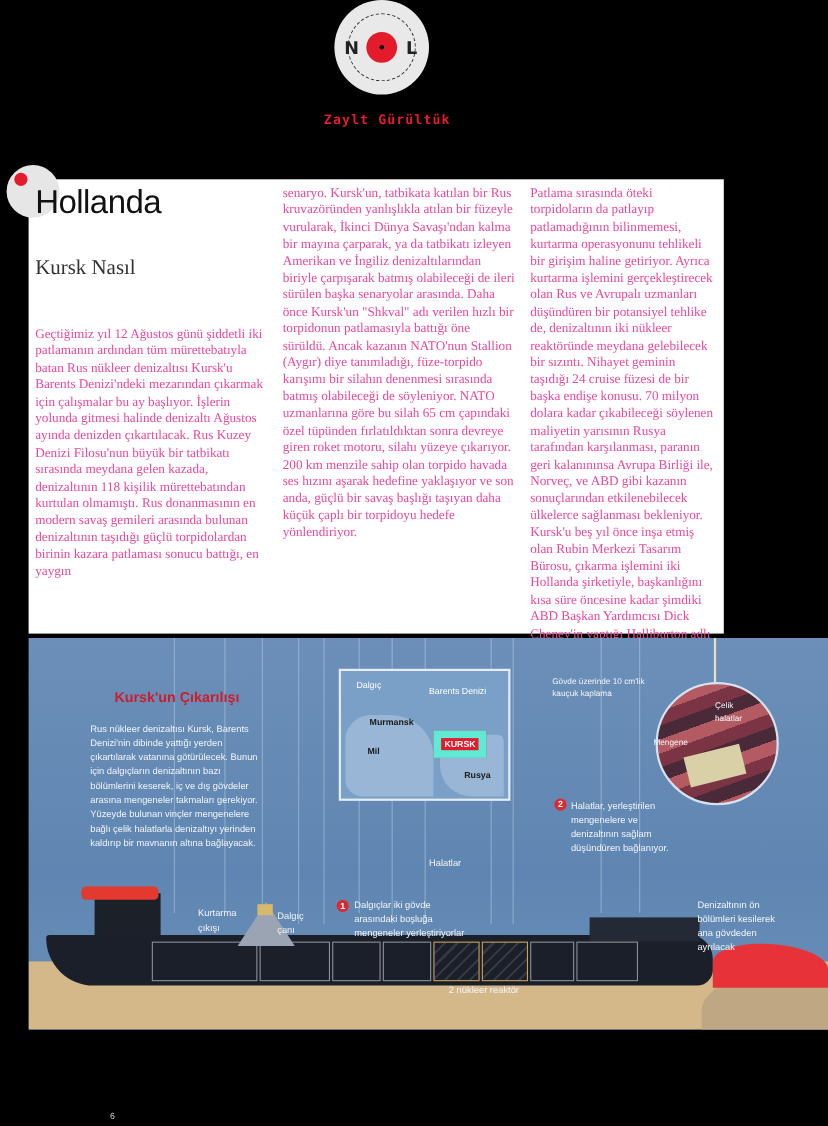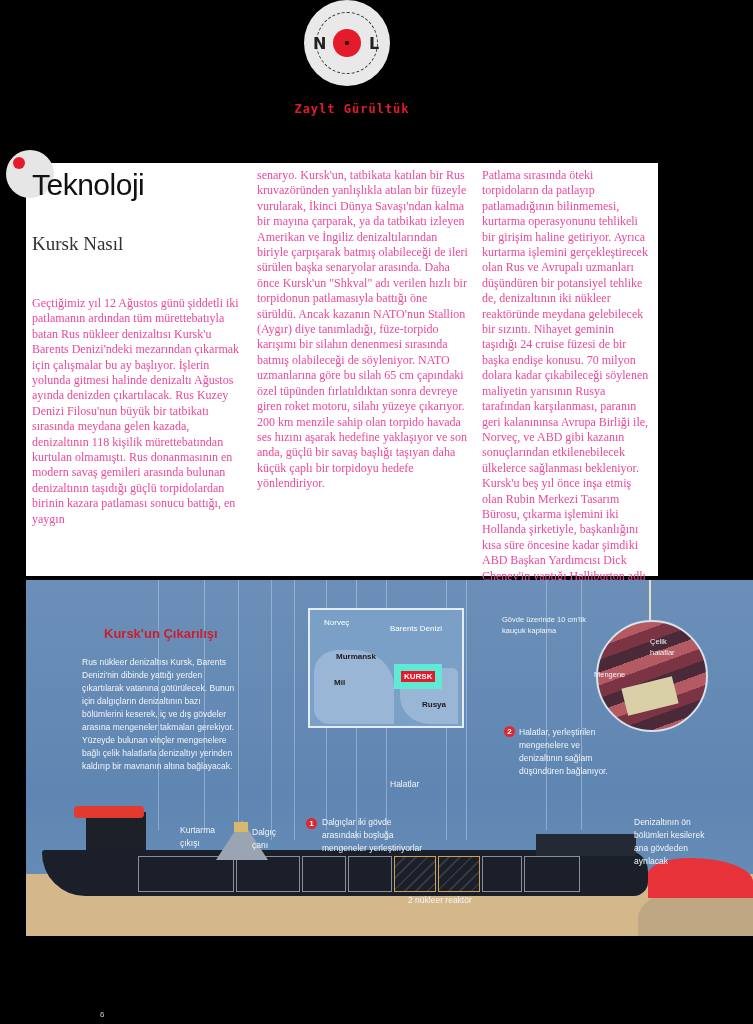--- a/index.html
+++ b/index.html
@@ -58,21 +58,21 @@
   <div class="logo-red"></div>
   <div class="logo-dot"></div>
   <span class="logo-letter" style="left:17px">N</span>
   <span class="logo-letter" style="left:73px">L</span>
 </div>
 <div class="logo-caption">Zaylt Gürültük</div>
 
 <div class="article"></div>
 <div class="section-badge"></div>
 <div class="section-badge-dot"></div>
-<div class="section-title">Teknoloji</div>
+<div class="section-title">Hollanda</div>
 <div class="headline">
   <div>Kursk Nasıl</div>
 </div>
 <div class="col col1">Geçtiğimiz yıl 12 Ağustos günü şiddetli iki patlamanın ardından tüm mürettebatıyla batan Rus nükleer denizaltısı Kursk'u Barents Denizi'ndeki mezarından çıkarmak için çalışmalar bu ay başlıyor. İşlerin yolunda gitmesi halinde denizaltı Ağustos ayında denizden çıkartılacak. Rus Kuzey Denizi Filosu'nun büyük bir tatbikatı sırasında meydana gelen kazada, denizaltının 118 kişilik mürettebatından kurtulan olmamıştı. Rus donanmasının en modern savaş gemileri arasında bulunan denizaltının taşıdığı güçlü torpidolardan birinin kazara patlaması sonucu battığı, en yaygın</div>
 <div class="col col2">senaryo. Kursk'un, tatbikata katılan bir Rus kruvazöründen yanlışlıkla atılan bir füzeyle vurularak, İkinci Dünya Savaşı'ndan kalma bir mayına çarparak, ya da tatbikatı izleyen Amerikan ve İngiliz denizaltılarından biriyle çarpışarak batmış olabileceği de ileri sürülen başka senaryolar arasında. Daha önce Kursk'un "Shkval" adı verilen hızlı bir torpidonun patlamasıyla battığı öne sürüldü. Ancak kazanın NATO'nun Stallion (Aygır) diye tanımladığı, füze-torpido karışımı bir silahın denenmesi sırasında batmış olabileceği de söyleniyor. NATO uzmanlarına göre bu silah 65 cm çapındaki özel tüpünden fırlatıldıktan sonra devreye giren roket motoru, silahı yüzeye çıkarıyor. 200 km menzile sahip olan torpido havada ses hızını aşarak hedefine yaklaşıyor ve son anda, güçlü bir savaş başlığı taşıyan daha küçük çaplı bir torpidoyu hedefe yönlendiriyor.</div>
 <div class="col col3">Patlama sırasında öteki torpidoların da patlayıp patlamadığının bilinmemesi, kurtarma operasyonunu tehlikeli bir girişim haline getiriyor. Ayrıca kurtarma işlemini gerçekleştirecek olan Rus ve Avrupalı uzmanları düşündüren bir potansiyel tehlike de, denizaltının iki nükleer reaktöründe meydana gelebilecek bir sızıntı. Nihayet geminin taşıdığı 24 cruise füzesi de bir başka endişe konusu. 70 milyon dolara kadar çıkabileceği söylenen maliyetin yarısının Rusya tarafından karşılanması, paranın geri kalanınınsa Avrupa Birliği ile, Norveç, ve ABD gibi kazanın sonuçlarından etkilenebilecek ülkelerce sağlanması bekleniyor. Kursk'u beş yıl önce inşa etmiş olan Rubin Merkezi Tasarım Bürosu, çıkarma işlemini iki Hollanda şirketiyle, başkanlığını kısa süre öncesine kadar şimdiki ABD Başkan Yardımcısı Dick Cheney'in yaptığı Halliburton adlı bir Amerikan derin</div>
 
 <div class="infographic">
   <div class="cable" style="left:132px;height:250px"></div>
   <div class="cable" style="left:178px;height:250px"></div>
@@ -104,21 +104,21 @@
   <div class="sub-compartment" style="left:498px;width:56px"></div>
   <div class="bell"></div>
   <div class="bell-top"></div>
 
   <div class="ig-title">Kursk'un Çıkarılışı</div>
   <div class="ig-text" style="left:56px;top:76px;width:160px">Rus nükleer denizaltısı Kursk, Barents Denizi'nin dibinde yattığı yerden çıkartılarak vatanına götürülecek. Bunun için dalgıçların denizaltının bazı bölümlerini keserek, iç ve dış gövdeler arasına mengeneler takmaları gerekiyor. Yüzeyde bulunan vinçler mengenelere bağlı çelik halatlarla denizaltıyı yerinden kaldırıp bir mavnanın altına bağlayacak.</div>
 
   <div class="map">
     <div class="map-land"></div>
     <div class="map-land2"></div>
-    <span class="map-label" style="left:14px;top:8px">Norveç</span>
+    <span class="map-label" style="left:14px;top:8px">Dalgıç</span>
     <span class="map-label" style="left:80px;top:14px">Barents Denizi</span>
     <span class="map-label dark" style="left:26px;top:42px">Murmansk</span>
     <span class="map-label dark" style="left:24px;top:68px">Mil</span>
     <span class="map-label dark" style="left:112px;top:90px">Rusya</span>
     <span class="map-kursk">KURSK</span>
   </div>
 
   <div class="crane-line"></div>
   <div class="detail-circle"></div>
   <div class="clamp"></div>

